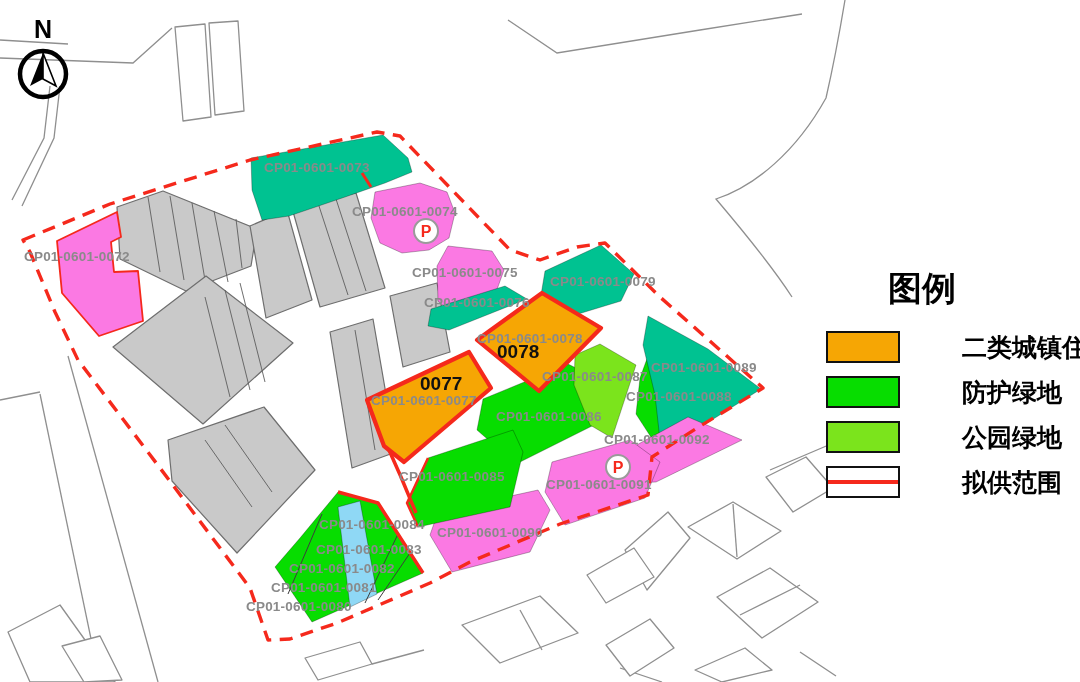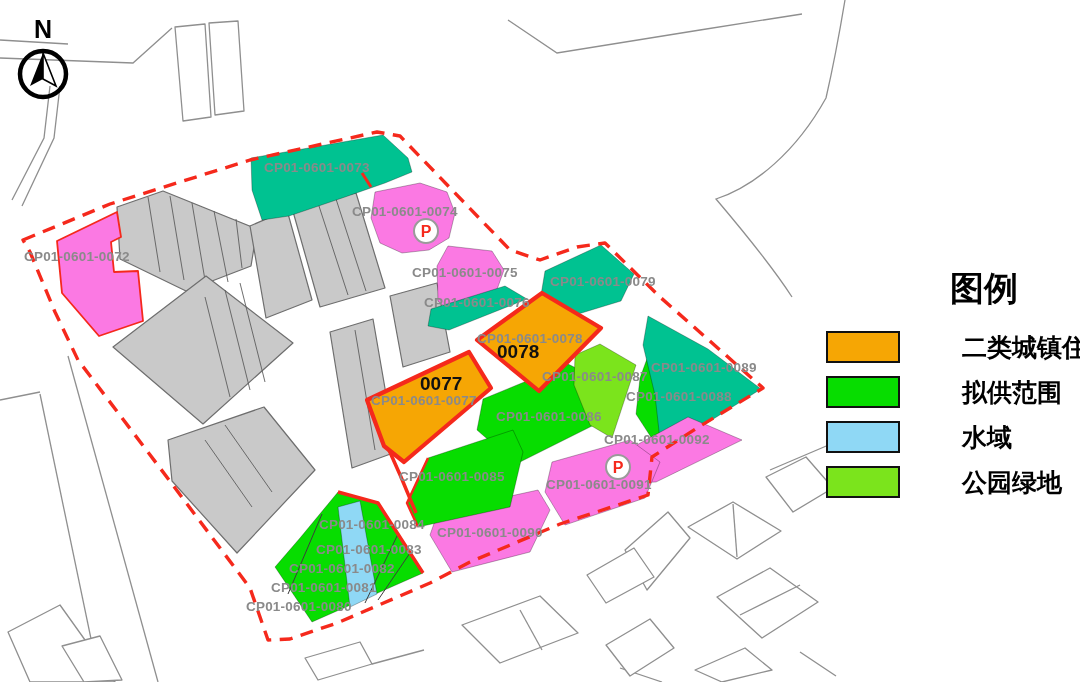--- a/index.html
+++ b/index.html
@@ -22,21 +22,21 @@
   .redline{fill:none;stroke:var(--c-red);stroke-linejoin:round;stroke-linecap:butt;}
   .divline{fill:none;stroke:#3c3c3c;stroke-width:1;}
   .code{font-size:13.5px;font-weight:600;fill:var(--c-label);letter-spacing:0.2px;}
   .hl{font-size:19px;font-weight:bold;fill:#111;}
   .p-ring{fill:#fff;stroke:#9a9a9a;stroke-width:2;}
   .p-letter{font-size:16px;font-weight:bold;fill:var(--c-red);text-anchor:middle;}
   
   #north{position:absolute;left:12px;top:16px;width:62px;text-align:center;}
   #north .n-letter{font-size:25px;font-weight:bold;color:#000;line-height:26px;}
   
-  #legend{position:absolute;left:826px;top:266px;width:254px;text-align:center;}
+  #legend{position:absolute;left:826px;top:266px;width:254px;}
   #legend .lg-title{font-size:34px;font-weight:bold;color:#000;margin:0 0 20px 62px;}
   .lg-row{display:flex;align-items:center;margin-bottom:15px;height:30px;gap:48px;}
   .sw{width:70px;height:28px;border:2.5px solid #111;margin-right:14px;flex:0 0 auto;box-sizing:content-box;}
   .sw-0{background:var(--c-orange);} .sw-1{background:var(--c-pink);}
   .sw-2{background:var(--c-green);}  .sw-3{background:var(--c-teal);}
   .sw-4{background:var(--c-water);}  .sw-5{background:var(--c-lime);}
   .sw-6{background:linear-gradient(to bottom, #fff 42%, var(--c-red) 42%, var(--c-red) 57%, #fff 57%);}
   .lg-label{font-size:25px;font-weight:bold;color:#000;white-space:nowrap;}
 </style>
 </head>
@@ -174,25 +174,25 @@
   </div>
 
   <div id="legend">
     <div class="lg-title">图例</div>
     <div class="lg-row">
       <span class="sw sw-0"></span>
       <span class="lg-label">二类城镇住宅</span>
     </div>
     <div class="lg-row">
       <span class="sw sw-2"></span>
-      <span class="lg-label">拟供范围</span>
-    </div>
-    <div class="lg-row">
-      <span class="sw sw-4"></span>
-      <span class="lg-label">水域</span>
+      <span class="lg-label">防护绿地</span>
     </div>
     <div class="lg-row">
       <span class="sw sw-5"></span>
       <span class="lg-label">公园绿地</span>
+    </div>
+    <div class="lg-row">
+      <span class="sw sw-6"></span>
+      <span class="lg-label">拟供范围</span>
     </div>
   </div>
 
 </div>
 
 </body></html>

